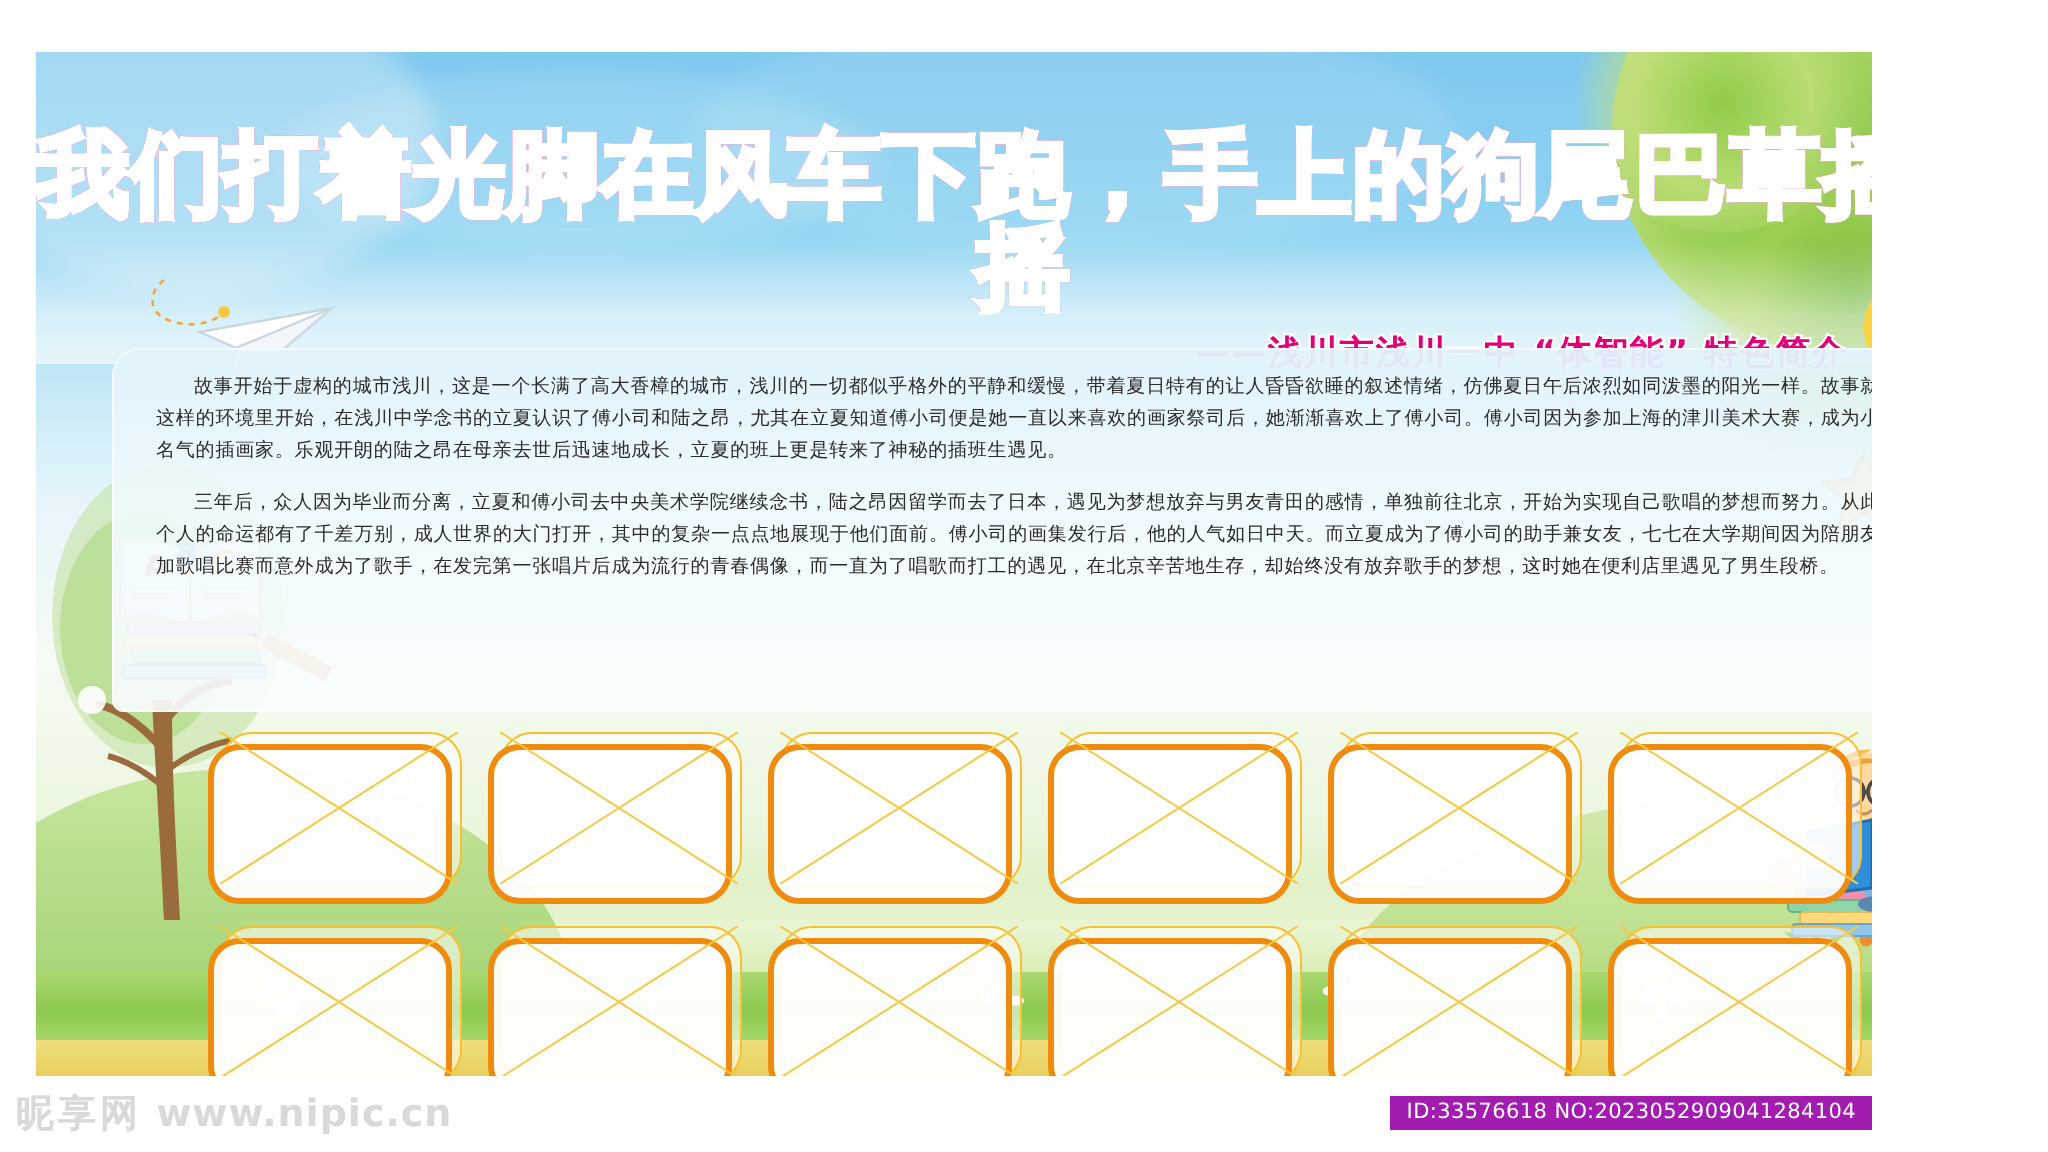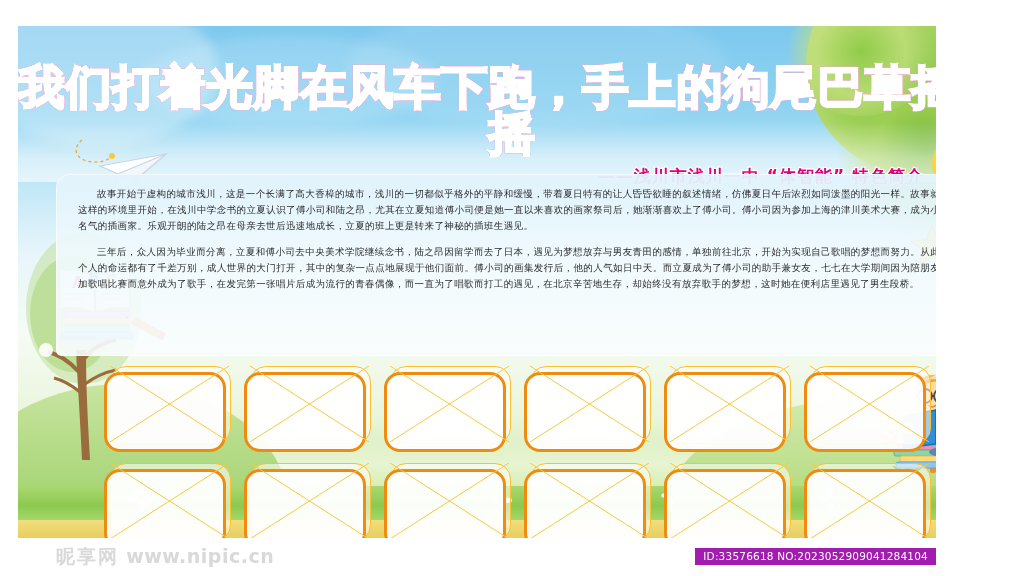--- a/index.html
+++ b/index.html
@@ -156,21 +156,20 @@
 
   
   .deco { position: absolute; }
 
   
   #footer {
     position: absolute;
     left: 0; right: 0; bottom: 0;
     height: 38px;
     background: #ffffff;
-    margin-left: 48px;
   }
   #watermark {
     position: absolute;
     left: 8px;
     top: 6px;
     font-size: 19px;
     font-weight: bold;
     color: #d9d9d9;
     letter-spacing: .5px;
     white-space: nowrap;

